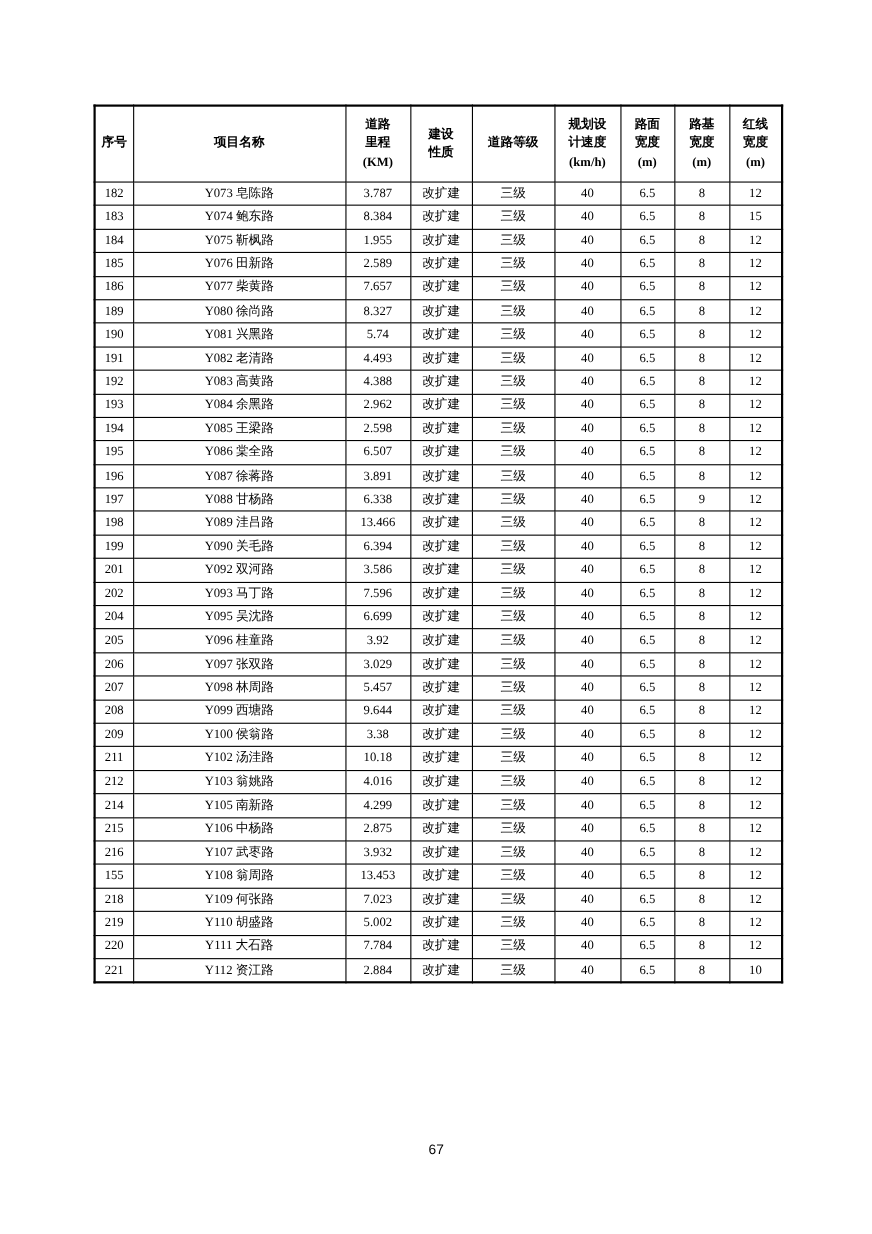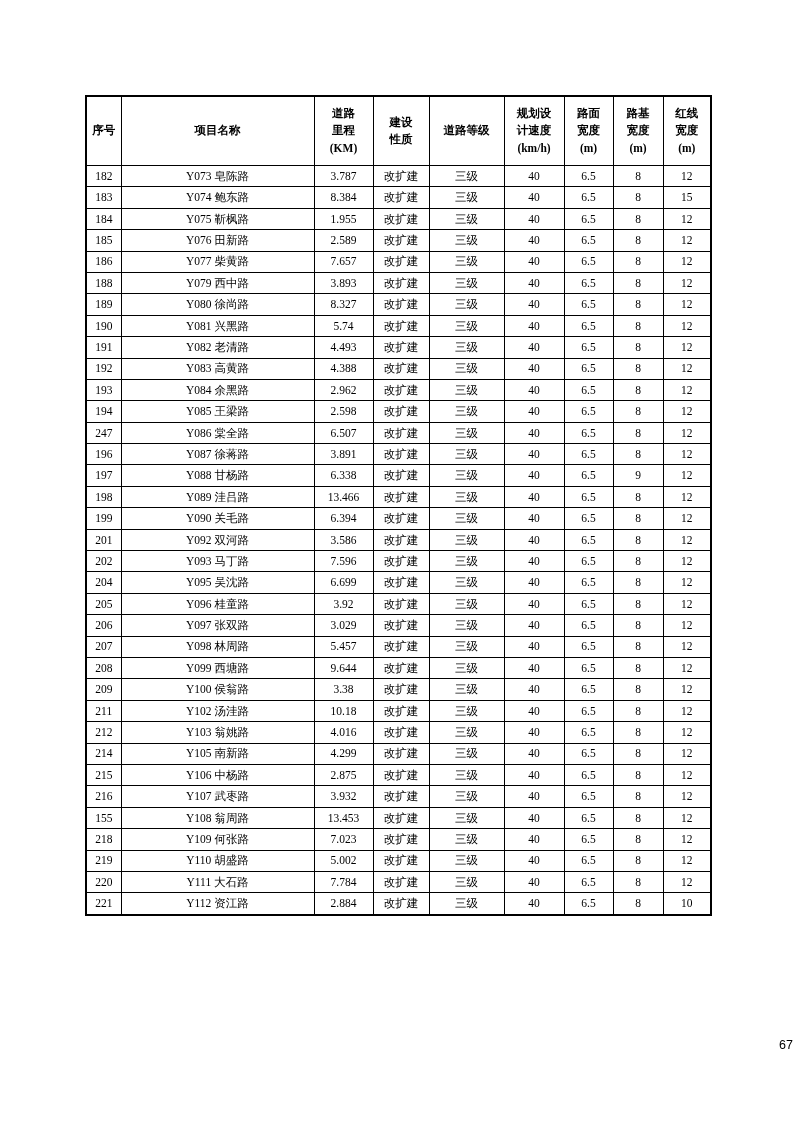--- a/index.html
+++ b/index.html
@@ -44,21 +44,21 @@
     font-size: 11.5px;
     height: 20.4px;
     line-height: 1.1;
     white-space: nowrap;
   }
   .page-footer {
     position: absolute;
     left: 0;
     right: 0;
     top: 1038px;
-    text-align: right;
+    text-align: center;
     font-family: "Liberation Sans", "DejaVu Sans", sans-serif;
     font-size: 12.5px;
     color: #000000;
   }
 </style>
 </head>
 <body>
 
 <div class="page">
 
@@ -148,31 +148,20 @@
           <td>Y077 柴黄路</td>
           <td>7.657</td>
           <td>改扩建</td>
           <td>三级</td>
           <td>40</td>
           <td>6.5</td>
           <td>8</td>
           <td>12</td>
         </tr>
         <tr>
-          <td>188</td>
-          <td>Y079 西中路</td>
-          <td>3.893</td>
-          <td>改扩建</td>
-          <td>三级</td>
-          <td>40</td>
-          <td>6.5</td>
-          <td>8</td>
-          <td>12</td>
-        </tr>
-        <tr>
           <td>189</td>
           <td>Y080 徐尚路</td>
           <td>8.327</td>
           <td>改扩建</td>
           <td>三级</td>
           <td>40</td>
           <td>6.5</td>
           <td>8</td>
           <td>12</td>
         </tr>
@@ -225,21 +214,21 @@
           <td>Y085 王梁路</td>
           <td>2.598</td>
           <td>改扩建</td>
           <td>三级</td>
           <td>40</td>
           <td>6.5</td>
           <td>8</td>
           <td>12</td>
         </tr>
         <tr>
-          <td>247</td>
+          <td>195</td>
           <td>Y086 棠全路</td>
           <td>6.507</td>
           <td>改扩建</td>
           <td>三级</td>
           <td>40</td>
           <td>6.5</td>
           <td>8</td>
           <td>12</td>
         </tr>
         <tr>

